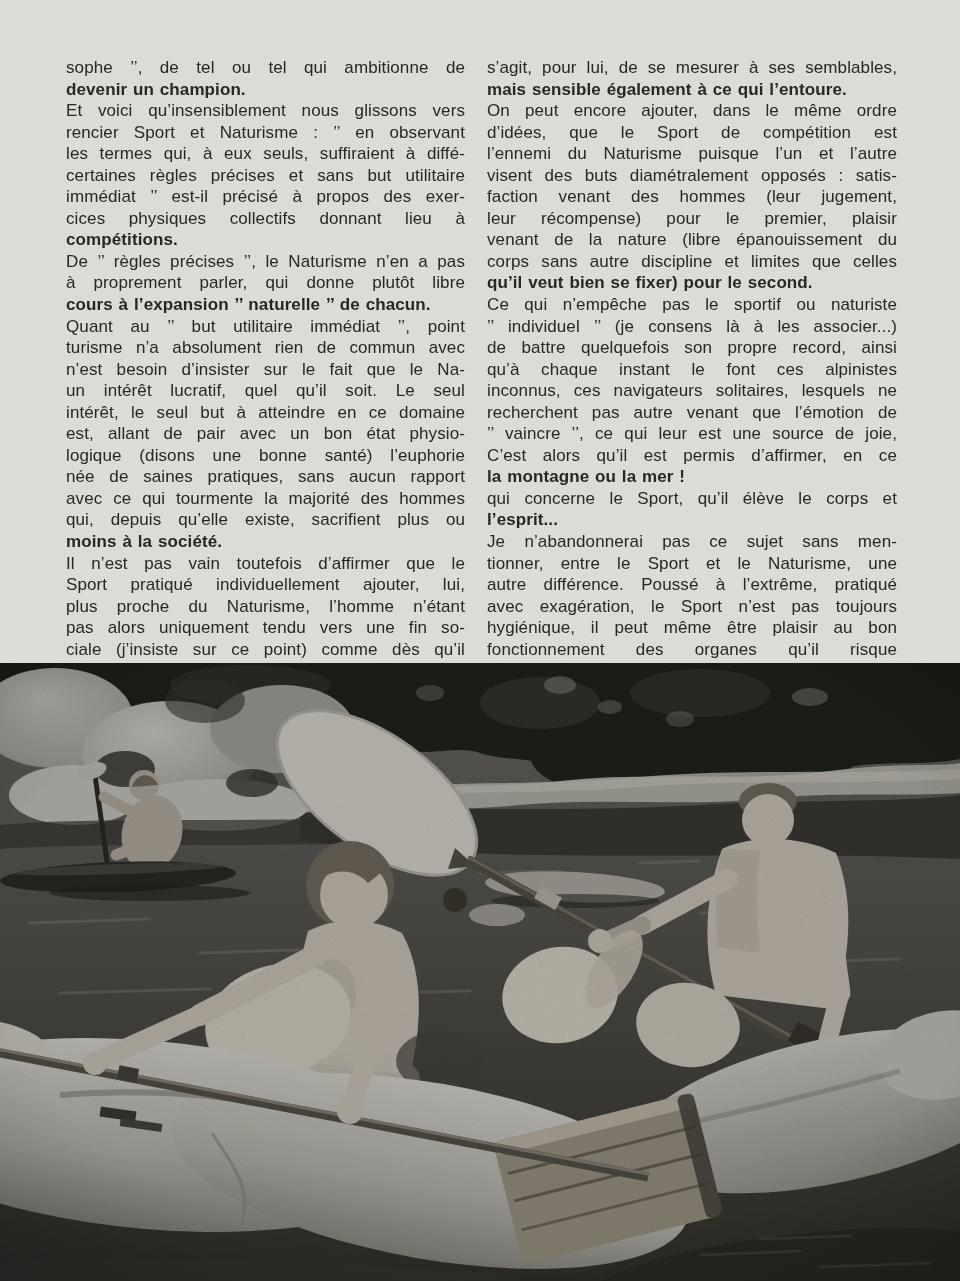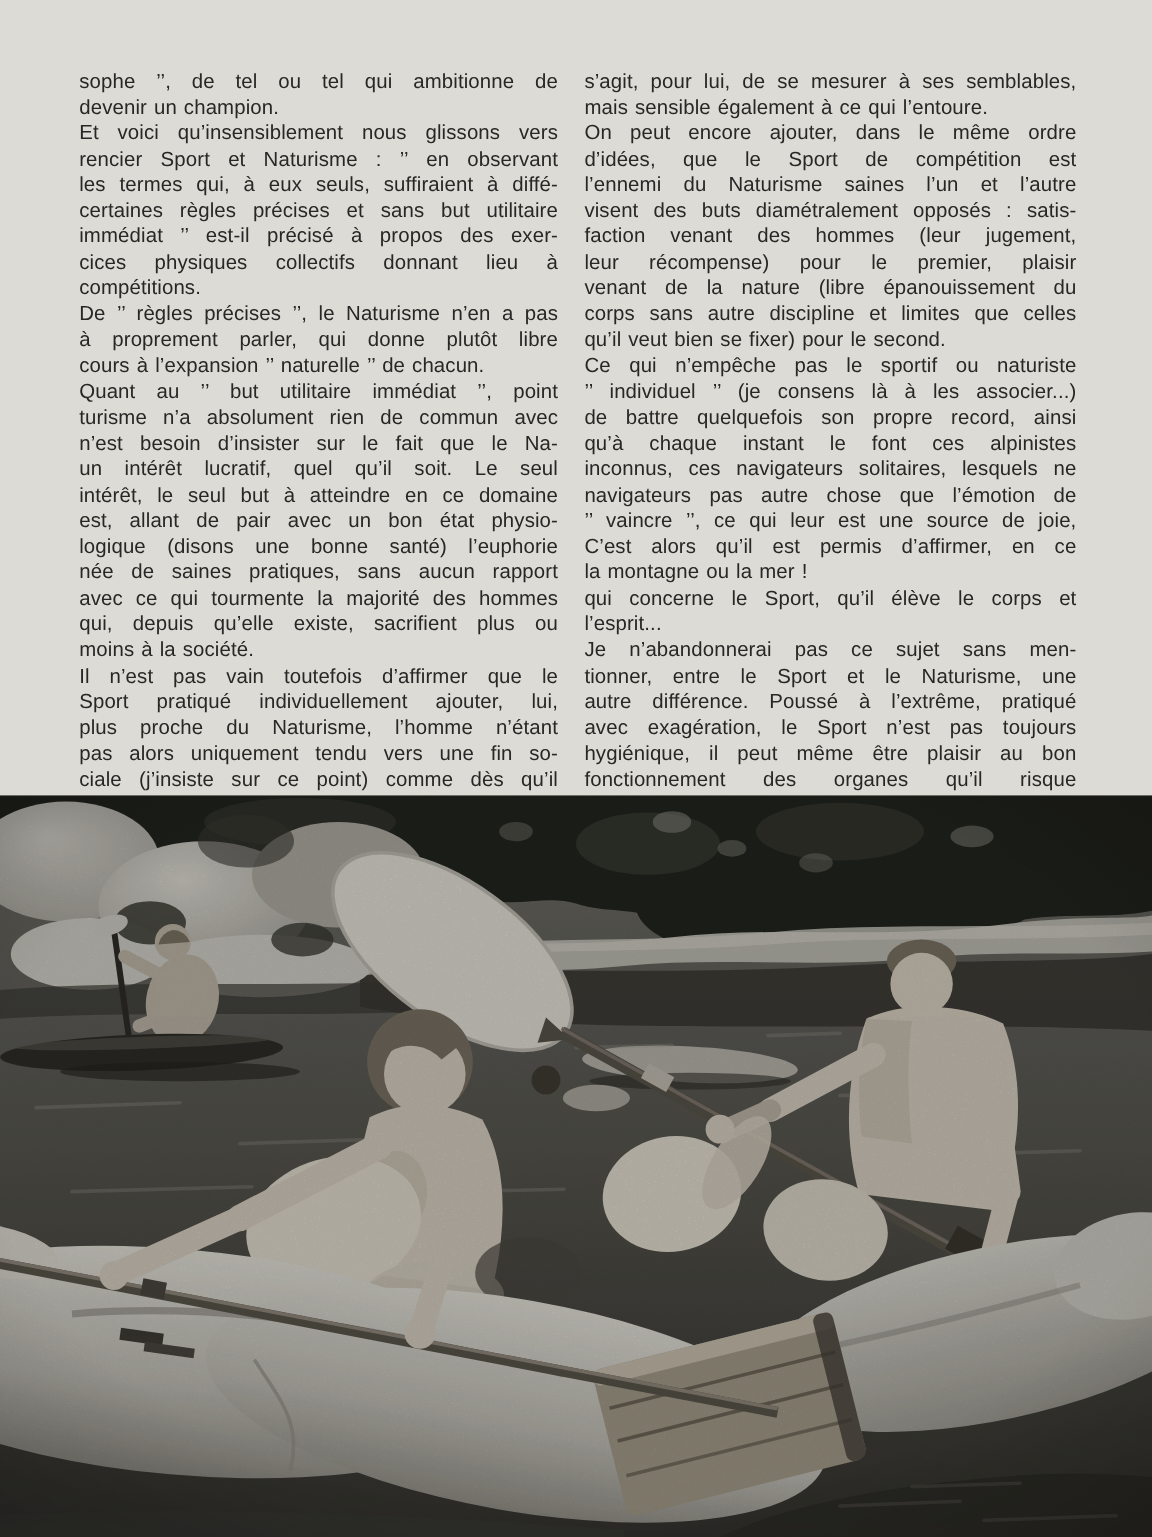--- a/index.html
+++ b/index.html
@@ -29,21 +29,21 @@
     letter-spacing:.1px;
     word-spacing:1px;
   }
   .col-left{left:66px;width:399px;}
   .col-right{left:487px;width:410px;}
   .line{
     text-align:justify;
     text-align-last:justify;
     white-space:normal;
   }
-  .line.pend{ text-align-last:left; }
+  .line.pend{ text-align-last:left;font-weight:bold; }
   .photo{
     position:absolute; left:0; top:663px; width:960px; height:618px;
     background:#54534e;
   }
   .photo svg{display:block;width:960px;height:618px;}
   .grain-page{
     position:absolute;left:0;top:0;width:960px;height:1281px;
     pointer-events:none;opacity:.05;
   }
 </style>
@@ -78,33 +78,33 @@
     <div class="line">Sport pratiqué individuellement ajouter, lui,</div>
     <div class="line">plus proche du Naturisme, l’homme n’étant</div>
     <div class="line">pas alors uniquement tendu vers une fin so-</div>
     <div class="line">ciale (j’insiste sur ce point) comme dès qu’il</div>
   </div>
 <div class="col col-right">
     <div class="line">s’agit, pour lui, de se mesurer à ses semblables,</div>
     <div class="line pend">mais sensible également à ce qui l’entoure.</div>
     <div class="line">On peut encore ajouter, dans le même ordre</div>
     <div class="line">d’idées, que le Sport de compétition est</div>
-    <div class="line">l’ennemi du Naturisme saines l’un et l’autre</div>
+    <div class="line">l’ennemi du Naturisme puisque l’un et l’autre</div>
     <div class="line">visent des buts diamétralement opposés : satis-</div>
     <div class="line">faction venant des hommes (leur jugement,</div>
     <div class="line">leur récompense) pour le premier, plaisir</div>
     <div class="line">venant de la nature (libre épanouissement du</div>
     <div class="line">corps sans autre discipline et limites que celles</div>
     <div class="line pend">qu’il veut bien se fixer) pour le second.</div>
     <div class="line">Ce qui n’empêche pas le sportif ou naturiste</div>
     <div class="line">’’ individuel ’’ (je consens là à les associer...)</div>
     <div class="line">de battre quelquefois son propre record, ainsi</div>
     <div class="line">qu’à chaque instant le font ces alpinistes</div>
     <div class="line">inconnus, ces navigateurs solitaires, lesquels ne</div>
-    <div class="line">navigateurs pas autre chose que l’émotion de</div>
+    <div class="line">recherchent pas autre venant que l’émotion de</div>
     <div class="line">’’ vaincre ’’, ce qui leur est une source de joie,</div>
     <div class="line">C’est alors qu’il est permis d’affirmer, en ce</div>
     <div class="line pend">la montagne ou la mer !</div>
     <div class="line">qui concerne le Sport, qu’il élève le corps et</div>
     <div class="line pend">l’esprit...</div>
     <div class="line">Je n’abandonnerai pas ce sujet sans men-</div>
     <div class="line">tionner, entre le Sport et le Naturisme, une</div>
     <div class="line">autre différence. Poussé à l’extrême, pratiqué</div>
     <div class="line">avec exagération, le Sport n’est pas toujours</div>
     <div class="line">hygiénique, il peut même être plaisir au bon</div>

